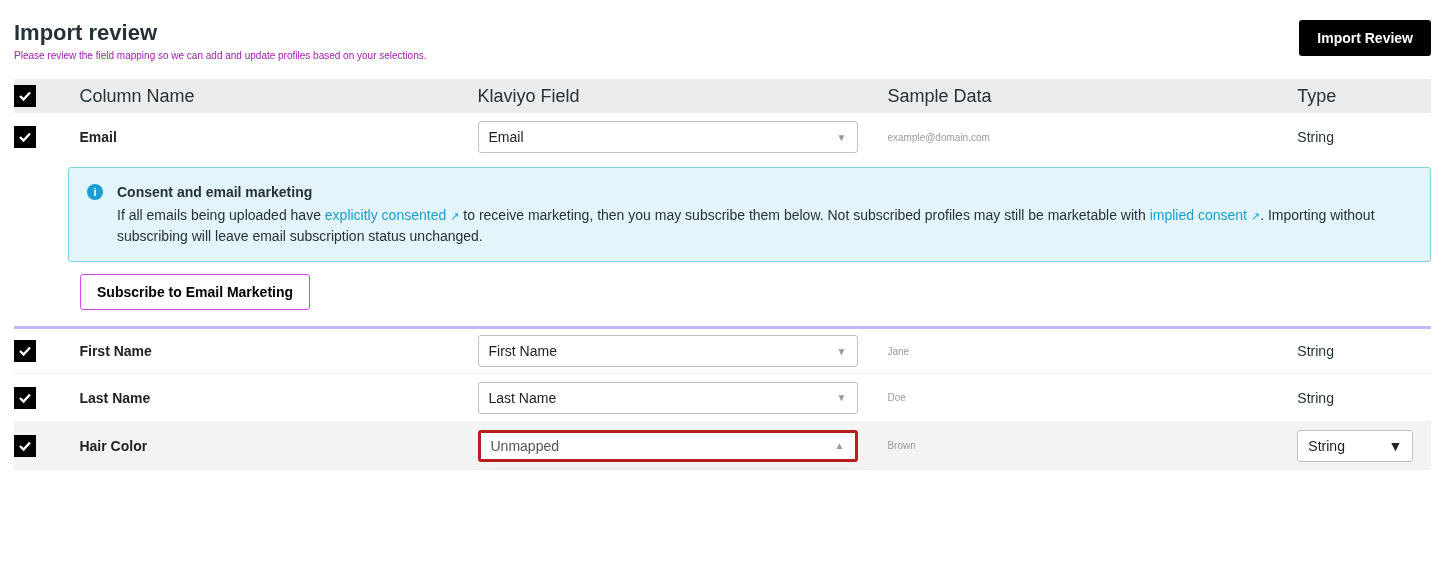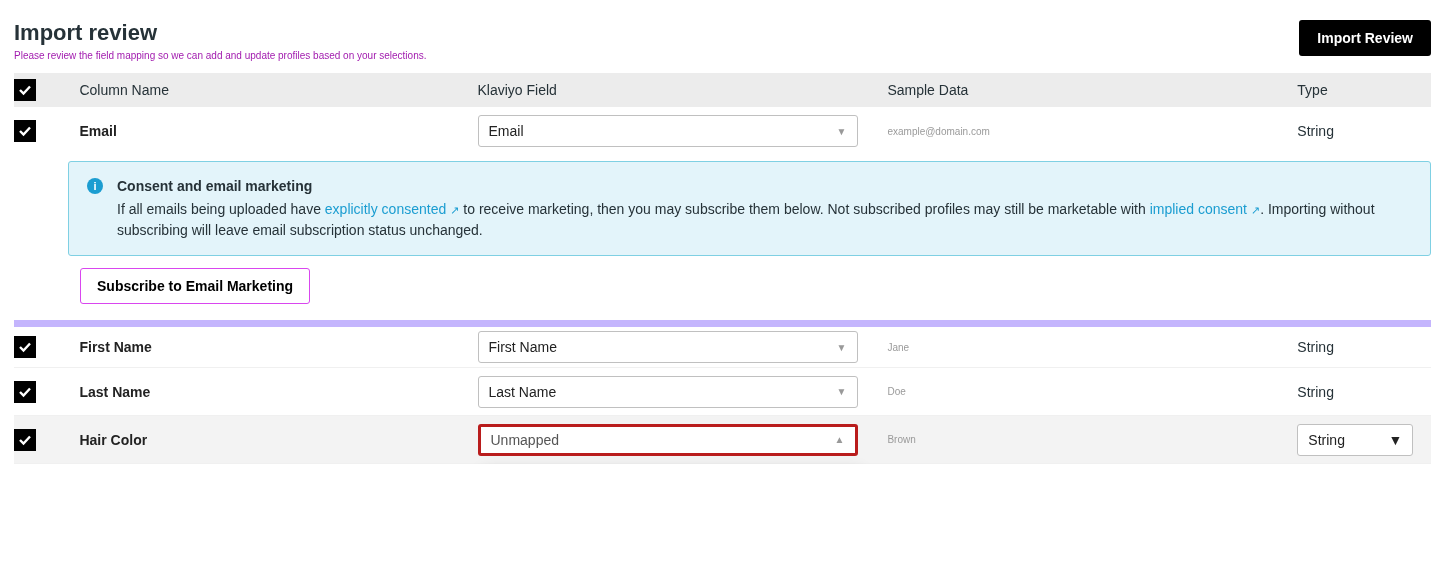--- a/index.html
+++ b/index.html
@@ -12,21 +12,21 @@
     background: #fff;
   }
   .page {
     width: 1445px;
     padding: 20px 14px 0 14px;
   }
   .header-row {
     display: flex;
     justify-content: space-between;
     align-items: flex-start;
-    margin-bottom: 12px;
+    margin-bottom: 18px;
   }
   .header-left h1 {
     margin: 0 0 4px 0;
     font-size: 22px;
     font-weight: 600;
     color: #263238;
   }
   .header-left p {
     margin: 0;
     font-size: 10px;
@@ -47,21 +47,21 @@
     align-items: center;
     background: #ececec;
     height: 34px;
     padding: 0;
   }
   .col-check { width: 54px; display:flex; align-items:center; padding-left:0; }
   .col-name  { width: 414px; padding-left: 12px; }
   .col-field { width: 414px; }
   .col-sample{ width: 414px; }
   .col-type  { width: 135px; }
-  .table-head .label { font-size: 14px; color: #263238; }
+  .table-head .label { font-size: 18px; color: #263238; }
   .checkbox {
     width: 22px; height: 22px;
     background: #000;
     display:inline-flex; align-items:center; justify-content:center;
     cursor:pointer;
     margin-left: 0;
   }
   .checkbox svg { display:block; }
   .row {
     display:flex;
@@ -235,21 +235,21 @@
     <span class="info-icon">i</span>
     <div class="info-content">
       <strong>Consent and email marketing</strong>
       <span>If all emails being uploaded have </span><a class="link"><span>explicitly consented</span><span class="ext">↗</span></a><span> to receive marketing, then you may subscribe them below. Not subscribed profiles may still be marketable with </span><a class="link"><span>implied consent</span><span class="ext">↗</span></a><span>. Importing without subscribing will leave email subscription status unchanged.</span>
     </div>
   </div>
 
   <button class="btn-secondary">Subscribe to Email Marketing</button>
 
   
-  <div class="row" style="border-top:7px solid #c4b5fd;">
+  <div class="row" style="border-top:3px solid #c4b5fd;">
     <div class="col-check cell">
       <span class="checkbox">
         <svg width="14" height="14" viewBox="0 0 14 14">
             <path d="M2 7 L5.5 10.5 L12 3.5" stroke="#fff" stroke-width="2.4" fill="none"></path>
           </svg>
       </span>
     </div>
     <div class="col-name cell">
         <span class="field-name">First Name</span>
       </div>

